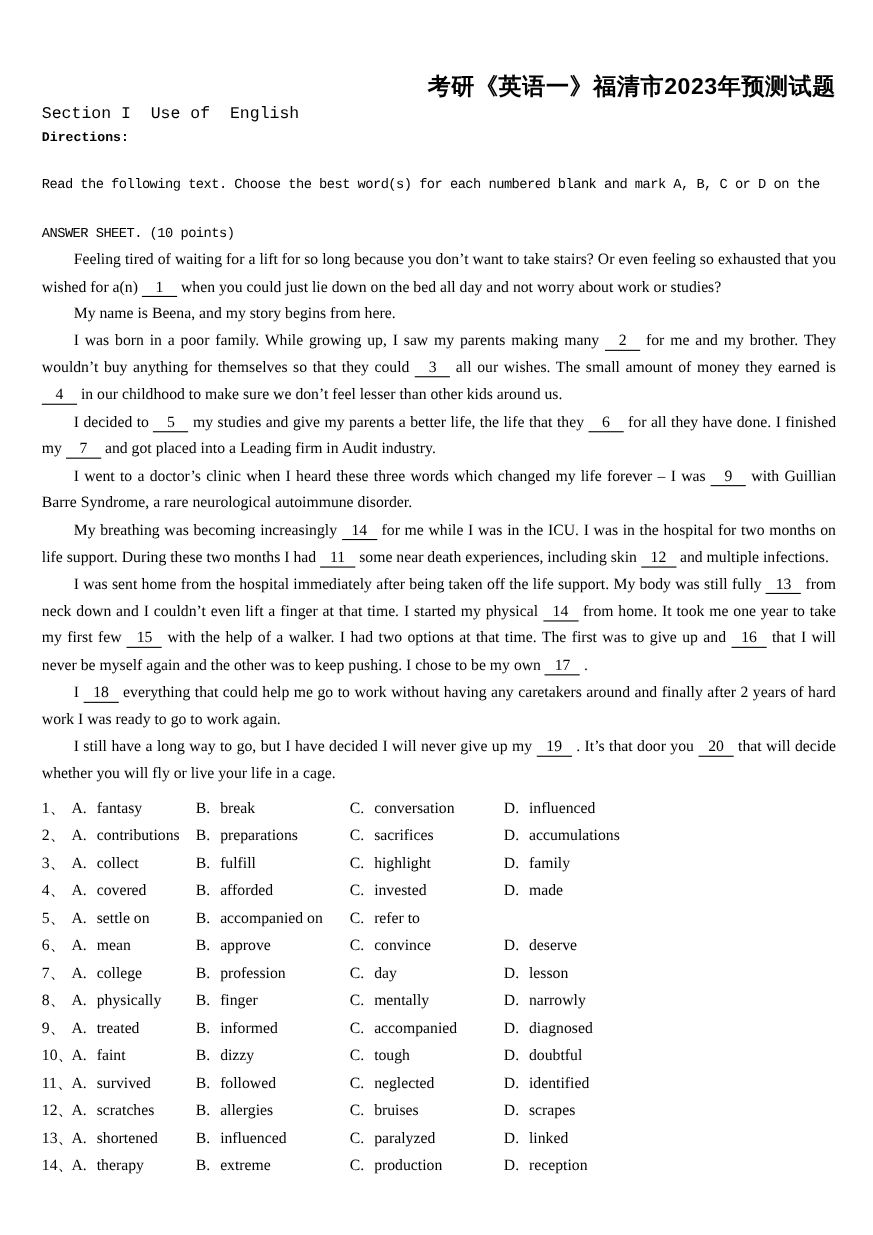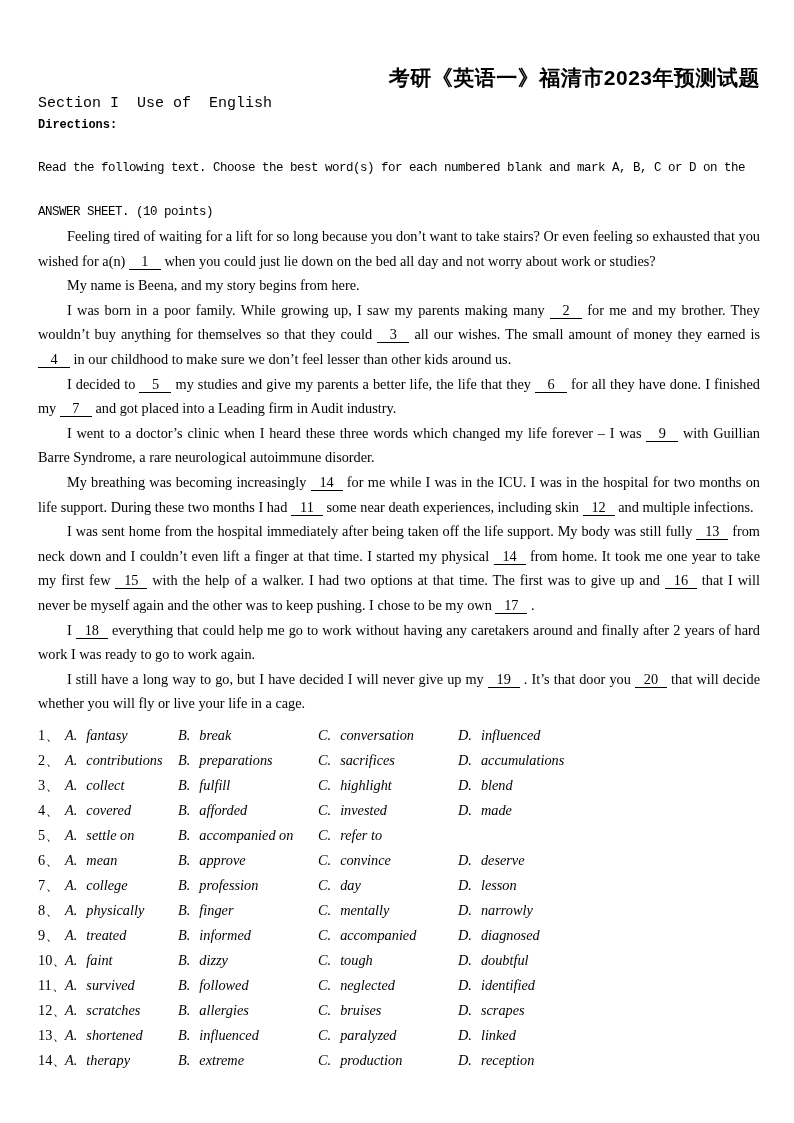--- a/index.html
+++ b/index.html
@@ -42,21 +42,21 @@
     text-align: center; text-indent: 0;
     border-bottom: 1px solid #000; line-height: 16px;
   }
 
   .questions { margin-top: 7px; }
   .q-row {
     display: grid;
     grid-template-columns: 27px 113px 140px 140px auto;
     font-size: 14.3px; line-height: 25px;
   }
-  .q-opt { white-space: nowrap; font-style: italic; }
+  .q-opt { white-space: nowrap; }
   .q-letter { display: inline-block; margin-right: 9px; }
 </style>
 </head>
 <body>
 
 <div class="page">
   <h1 class="title">考研《英语一》福清市2023年预测试题</h1>
   <div class="section-heading">Section I  Use of  English</div>
   <div class="dir-label">Directions:</div>
   <div>
@@ -87,21 +87,21 @@
         <span class="q-opt"><span class="q-letter">A.</span><span>contributions</span></span>
         <span class="q-opt"><span class="q-letter">B.</span><span>preparations</span></span>
         <span class="q-opt"><span class="q-letter">C.</span><span>sacrifices</span></span>
         <span class="q-opt"><span class="q-letter">D.</span><span>accumulations</span></span>
       </div>
       <div class="q-row">
         <span class="q-num">3、</span>
         <span class="q-opt"><span class="q-letter">A.</span><span>collect</span></span>
         <span class="q-opt"><span class="q-letter">B.</span><span>fulfill</span></span>
         <span class="q-opt"><span class="q-letter">C.</span><span>highlight</span></span>
-        <span class="q-opt"><span class="q-letter">D.</span><span>blend</span></span>
+        <span class="q-opt"><span class="q-letter">D.</span><span>family</span></span>
       </div>
       <div class="q-row">
         <span class="q-num">4、</span>
         <span class="q-opt"><span class="q-letter">A.</span><span>covered</span></span>
         <span class="q-opt"><span class="q-letter">B.</span><span>afforded</span></span>
         <span class="q-opt"><span class="q-letter">C.</span><span>invested</span></span>
         <span class="q-opt"><span class="q-letter">D.</span><span>made</span></span>
       </div>
       <div class="q-row">
         <span class="q-num">5、</span>

